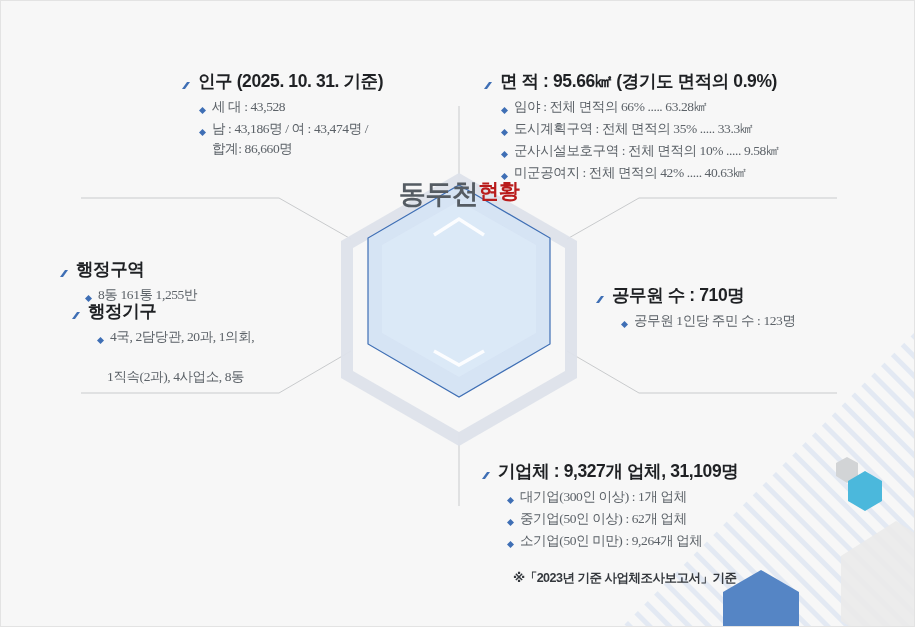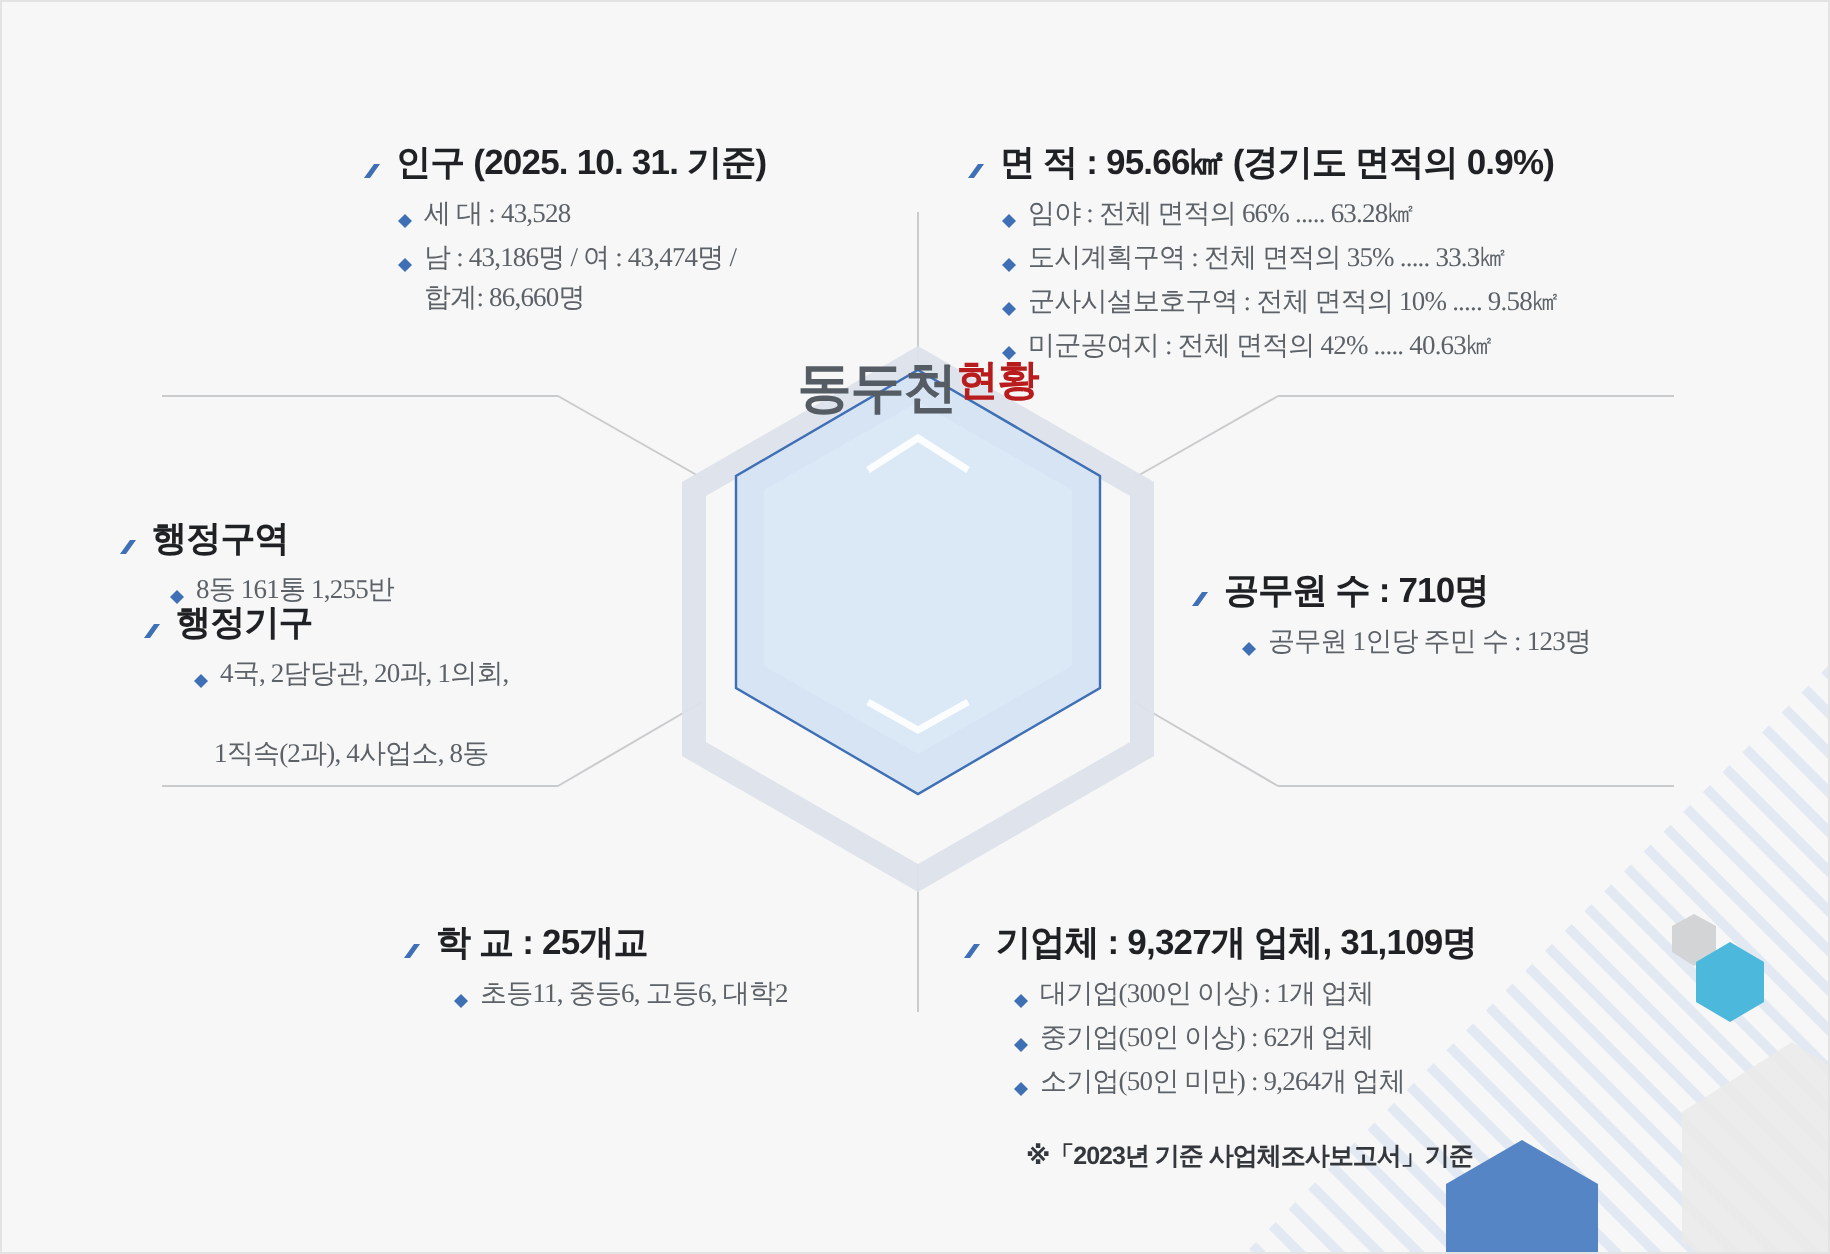--- a/index.html
+++ b/index.html
@@ -299,49 +299,33 @@
     <ul class="sub-list indent-28">
       <li class="sub-item">
         <svg class="sub-mark" viewBox="0 0 8 8">
           <polygon points="4,0 8,4 4,8 0,4" fill="#3f6fb5"></polygon>
         </svg>
         <span class="sub-text">공무원 1인당 주민 수 : 123명</span>
       </li>
     </ul>
   </div>
 
-  <div class="block" style="left:198px; top:458px;">
-    <div class="block-head">
-      <svg class="head-mark" viewBox="0 0 12 12">
-        <polygon points="3,9 8,2 11,2 6,9" fill="#3f6fb5"></polygon>
-      </svg>
-      <span class="head-text">학 교 : 25개교</span>
+
+  <div class="block" style="left:478px; top:458px;">
+    <div class="block-head">
+      <svg class="head-mark" viewBox="0 0 12 12">
+        <polygon points="3,9 8,2 11,2 6,9" fill="#3f6fb5"></polygon>
+      </svg>
+      <span class="head-text">기업체 : 9,327개 업체, 31,109명</span>
     </div>
     <ul class="sub-list indent-28">
       <li class="sub-item">
         <svg class="sub-mark" viewBox="0 0 8 8">
           <polygon points="4,0 8,4 4,8 0,4" fill="#3f6fb5"></polygon>
         </svg>
-        <span class="sub-text">초등11, 중등6, 고등6, 대학2</span>
-      </li>
-    </ul>
-  </div>
-
-  <div class="block" style="left:478px; top:458px;">
-    <div class="block-head">
-      <svg class="head-mark" viewBox="0 0 12 12">
-        <polygon points="3,9 8,2 11,2 6,9" fill="#3f6fb5"></polygon>
-      </svg>
-      <span class="head-text">기업체 : 9,327개 업체, 31,109명</span>
-    </div>
-    <ul class="sub-list indent-28">
-      <li class="sub-item">
-        <svg class="sub-mark" viewBox="0 0 8 8">
-          <polygon points="4,0 8,4 4,8 0,4" fill="#3f6fb5"></polygon>
-        </svg>
         <span class="sub-text">대기업(300인 이상) : 1개 업체</span>
       </li>
       <li class="sub-item">
         <svg class="sub-mark" viewBox="0 0 8 8">
           <polygon points="4,0 8,4 4,8 0,4" fill="#3f6fb5"></polygon>
         </svg>
         <span class="sub-text">중기업(50인 이상) : 62개 업체</span>
       </li>
       <li class="sub-item">
         <svg class="sub-mark" viewBox="0 0 8 8">

